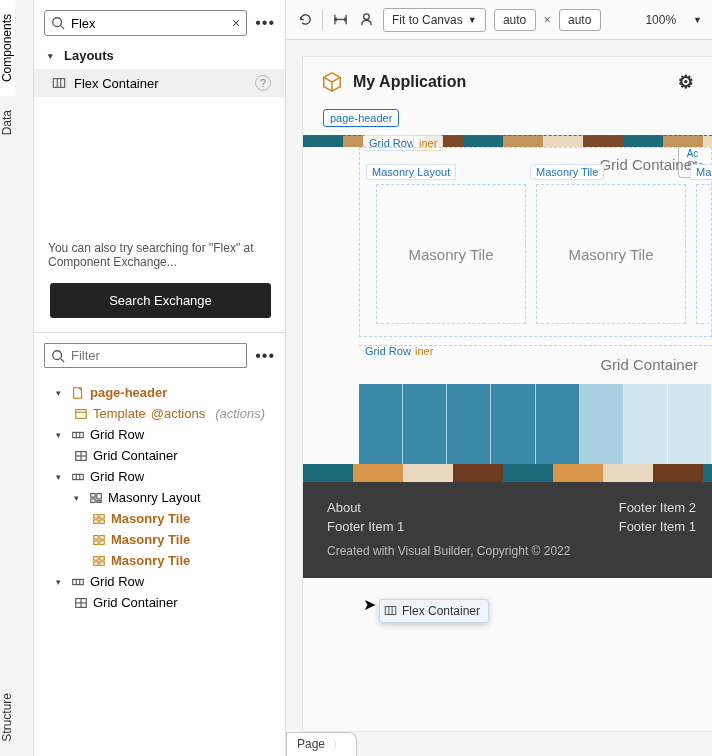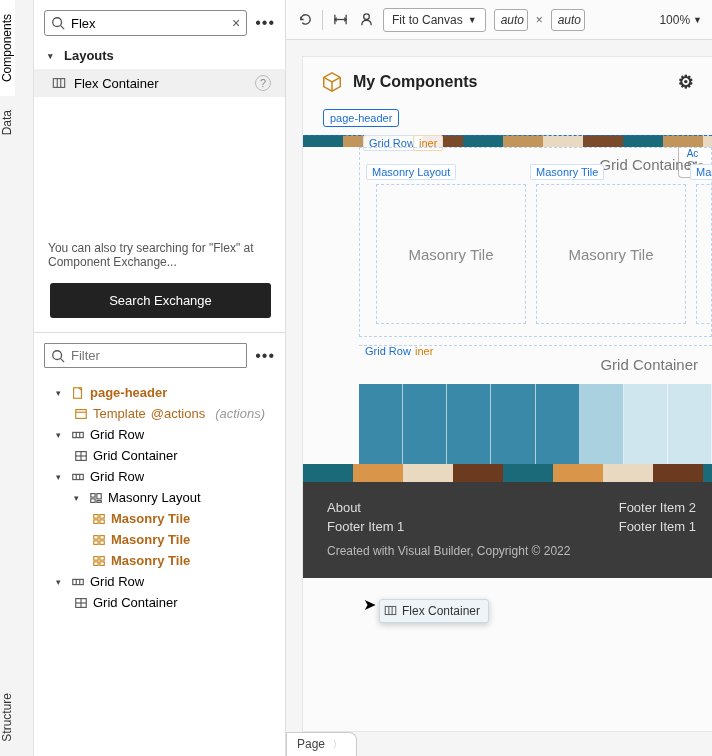--- a/index.html
+++ b/index.html
@@ -47,23 +47,23 @@
   .tree-row.link span.lbl { color:#b26818; }
   .tree-row .paren { color:#999; font-style:italic; }
   .lv1{padding-left:22px}.lv2{padding-left:40px}.lv3{padding-left:58px}
 
   
   .right { flex:1; display:flex; flex-direction:column; min-width:0;justify-content:center; }
   .toolbar { height:40px; background:#fbfbfb; border-bottom:1px solid #ddd; display:flex; align-items:center; padding:0 10px; gap:8px; font-size:12px; color:#333; }
   .tool-ic { width:18px; height:18px; display:flex; align-items:center; justify-content:center; cursor:pointer; color:#444; }
   .toolbar .sep { width:1px; height:20px; background:#ccc; }
   .fit-btn { display:flex; align-items:center; gap:5px; border:1px solid #aaa; border-radius:3px; padding:4px 8px; cursor:pointer; background:#fff;}
-  .dim { border:1px solid #aaa; border-radius:3px; padding:3px 6px; background:#fff; width:34px; text-align:center;font-style:italic; }
+  .dim { border:1px solid #aaa; border-radius:3px; padding:3px 6px; background:#fff; width:42px; text-align:center; }
   .mul { color:#666; }
-  .zoom { margin-left:auto; display:flex; align-items:center; gap:3px; cursor:pointer; }
+  .zoom { margin-left:auto; display:flex; align-items:center; gap:17px; cursor:pointer; }
 
   .canvas-wrap { flex:1; overflow:hidden; position:relative; background:#f5f5f5; padding:16px 0 24px 16px; }
   .canvas { position:relative; height:100%; background:#fbfbfb; border:1px solid #e6e6e6; border-right:none; overflow:hidden; }
 
   .app-header { display:flex; align-items:center; gap:10px; padding:14px 18px; font-size:16px; font-weight:600; color:#222;}
   .cube { width:22px; height:22px; }
   .gear { margin-left:auto; font-size:18px; color:#333; }
 
   .ph-tag { border:1px solid #1a6fd6; color:#1a6fd6; font-size:11px; padding:2px 6px; border-radius:3px; display:inline-block; margin:2px 0 8px 20px; background:#fff;}
   .page-title { font-size:20px; font-weight:600; padding:4px 20px 20px 20px; color:#222;}
@@ -332,21 +332,21 @@
     <div class="canvas-wrap">
       <div class="canvas">
         <div class="app-header">
           <span class="cube">
             <svg viewBox="0 0 24 24" width="22" height="22" fill="none" stroke="#c7861a" stroke-width="1.6">
                 <polygon points="12,2 21,7 21,17 12,22 3,17 3,7"></polygon>
                 <polyline points="3,7 12,12 21,7"></polyline>
                 <line x1="12" y1="12" x2="12" y2="22"></line>
               </svg>
           </span>
-          <span>My Components</span>
+          <span>My Application</span>
           <span class="gear">⚙</span>
         </div>
         <span class="ph-tag">page-header</span>
         <div class="slot">
           <div style="font-size:10px;color:#1a6fd6">Ac</div>
           <div>Slo</div>
         </div>
 
         <div class="stripe d1">
           <span class="tag t1">Grid Row</span>

